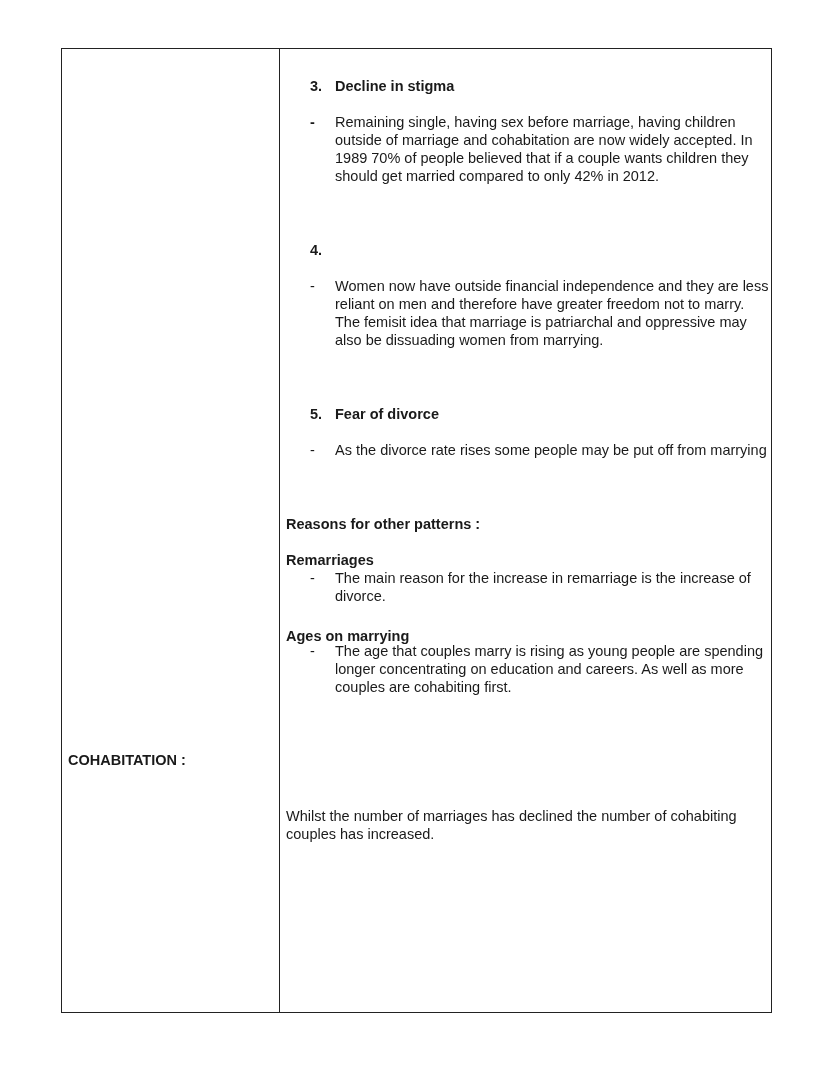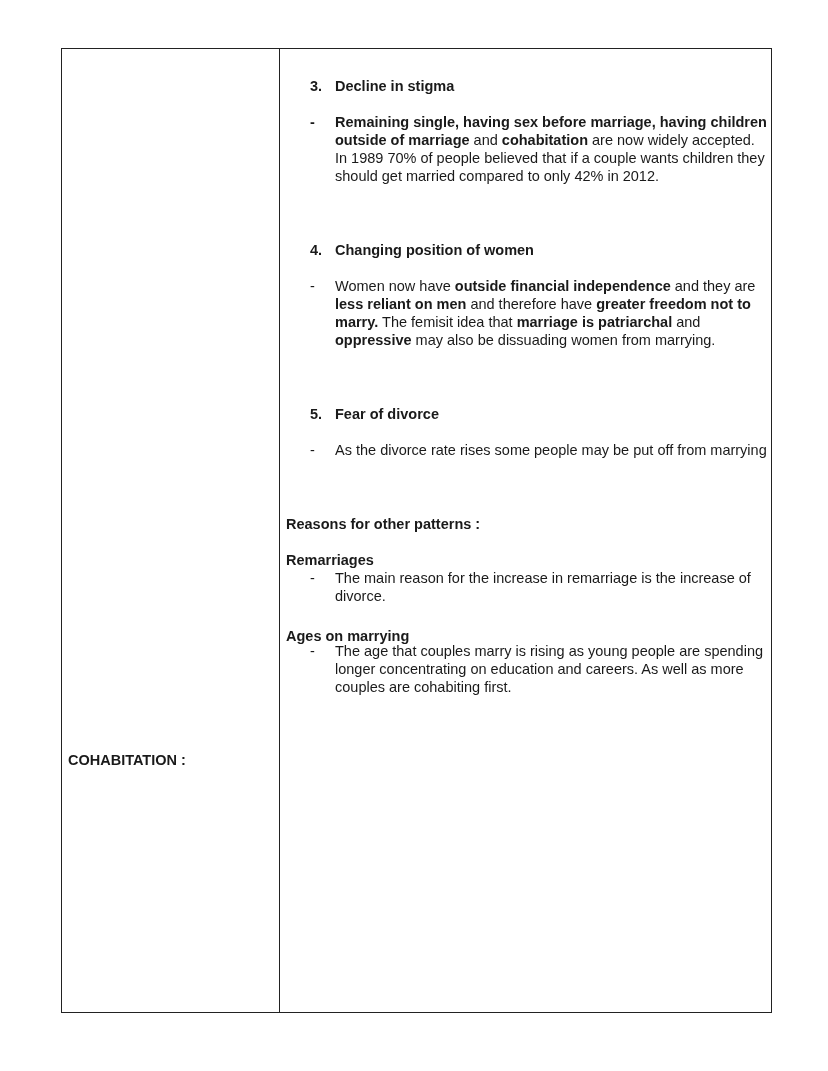--- a/index.html
+++ b/index.html
@@ -37,21 +37,21 @@
       flex: 1;
       position: relative;
     }
     .left-label {
       position: absolute;
       left: 6px;
       top: 702px;
       font-weight: bold;
       font-size: 14.5px;
     }
-    b { font-weight: bold; }
+    b { font-weight: normal; }
     .num-heading {
       position: absolute;
       left: 30px;
       font-weight: bold;
       display: flex;
     }
     .num-heading .num {
       width: 25px;
     }
     .bullet {
@@ -91,21 +91,20 @@
       <span class="num">3.</span>
       <span>Decline in stigma</span>
     </div>
     <div class="bullet" style="top:64px;">
       <span class="dash" style="font-weight:bold;">-</span>
       <span class="text"><b>Remaining single, having sex before marriage, having children outside of marriage</b><span> and </span><b>cohabitation</b><span> are now widely accepted. In 1989 70% of people believed that if a couple wants children they should get married compared to only 42% in 2012.</span></span>
     </div>
 
     <div class="num-heading" style="top:192px;">
       <span class="num">4.</span>
-      <span>Changing position of women</span>
     </div>
     <div class="bullet" style="top:228px;">
       <span class="dash">-</span>
       <span class="text"><span>Women now have </span><b>outside financial independence</b><span> and they are </span><b>less reliant on men</b><span> and therefore have </span><b>greater freedom not to marry.</b><span> The femisit idea that </span><b>marriage is patriarchal</b><span> and </span><b>oppressive</b><span> may also be dissuading women from marrying.</span></span>
     </div>
 
     <div class="num-heading" style="top:356px;">
       <span class="num">5.</span>
       <span>Fear of divorce</span>
     </div>
@@ -121,15 +120,16 @@
       <span class="dash">-</span>
       <span class="text">The main reason for the increase in remarriage is the increase of divorce.</span>
     </div>
 
     <div class="section-title" style="top:578px;">Ages on marrying</div>
     <div class="bullet" style="top:593px;">
       <span class="dash">-</span>
       <span class="text">The age that couples marry is rising as young people are spending longer concentrating on education and careers. As well as more couples are cohabiting first.</span>
     </div>
 
+    <div class="para" style="top:758px;"><span>Whilst the number of </span><b>marriages has declined</b><span> the number of </span><b>cohabiting couples has increased.</b></div>
 
   </div>
 </div>
 
 </body></html>

